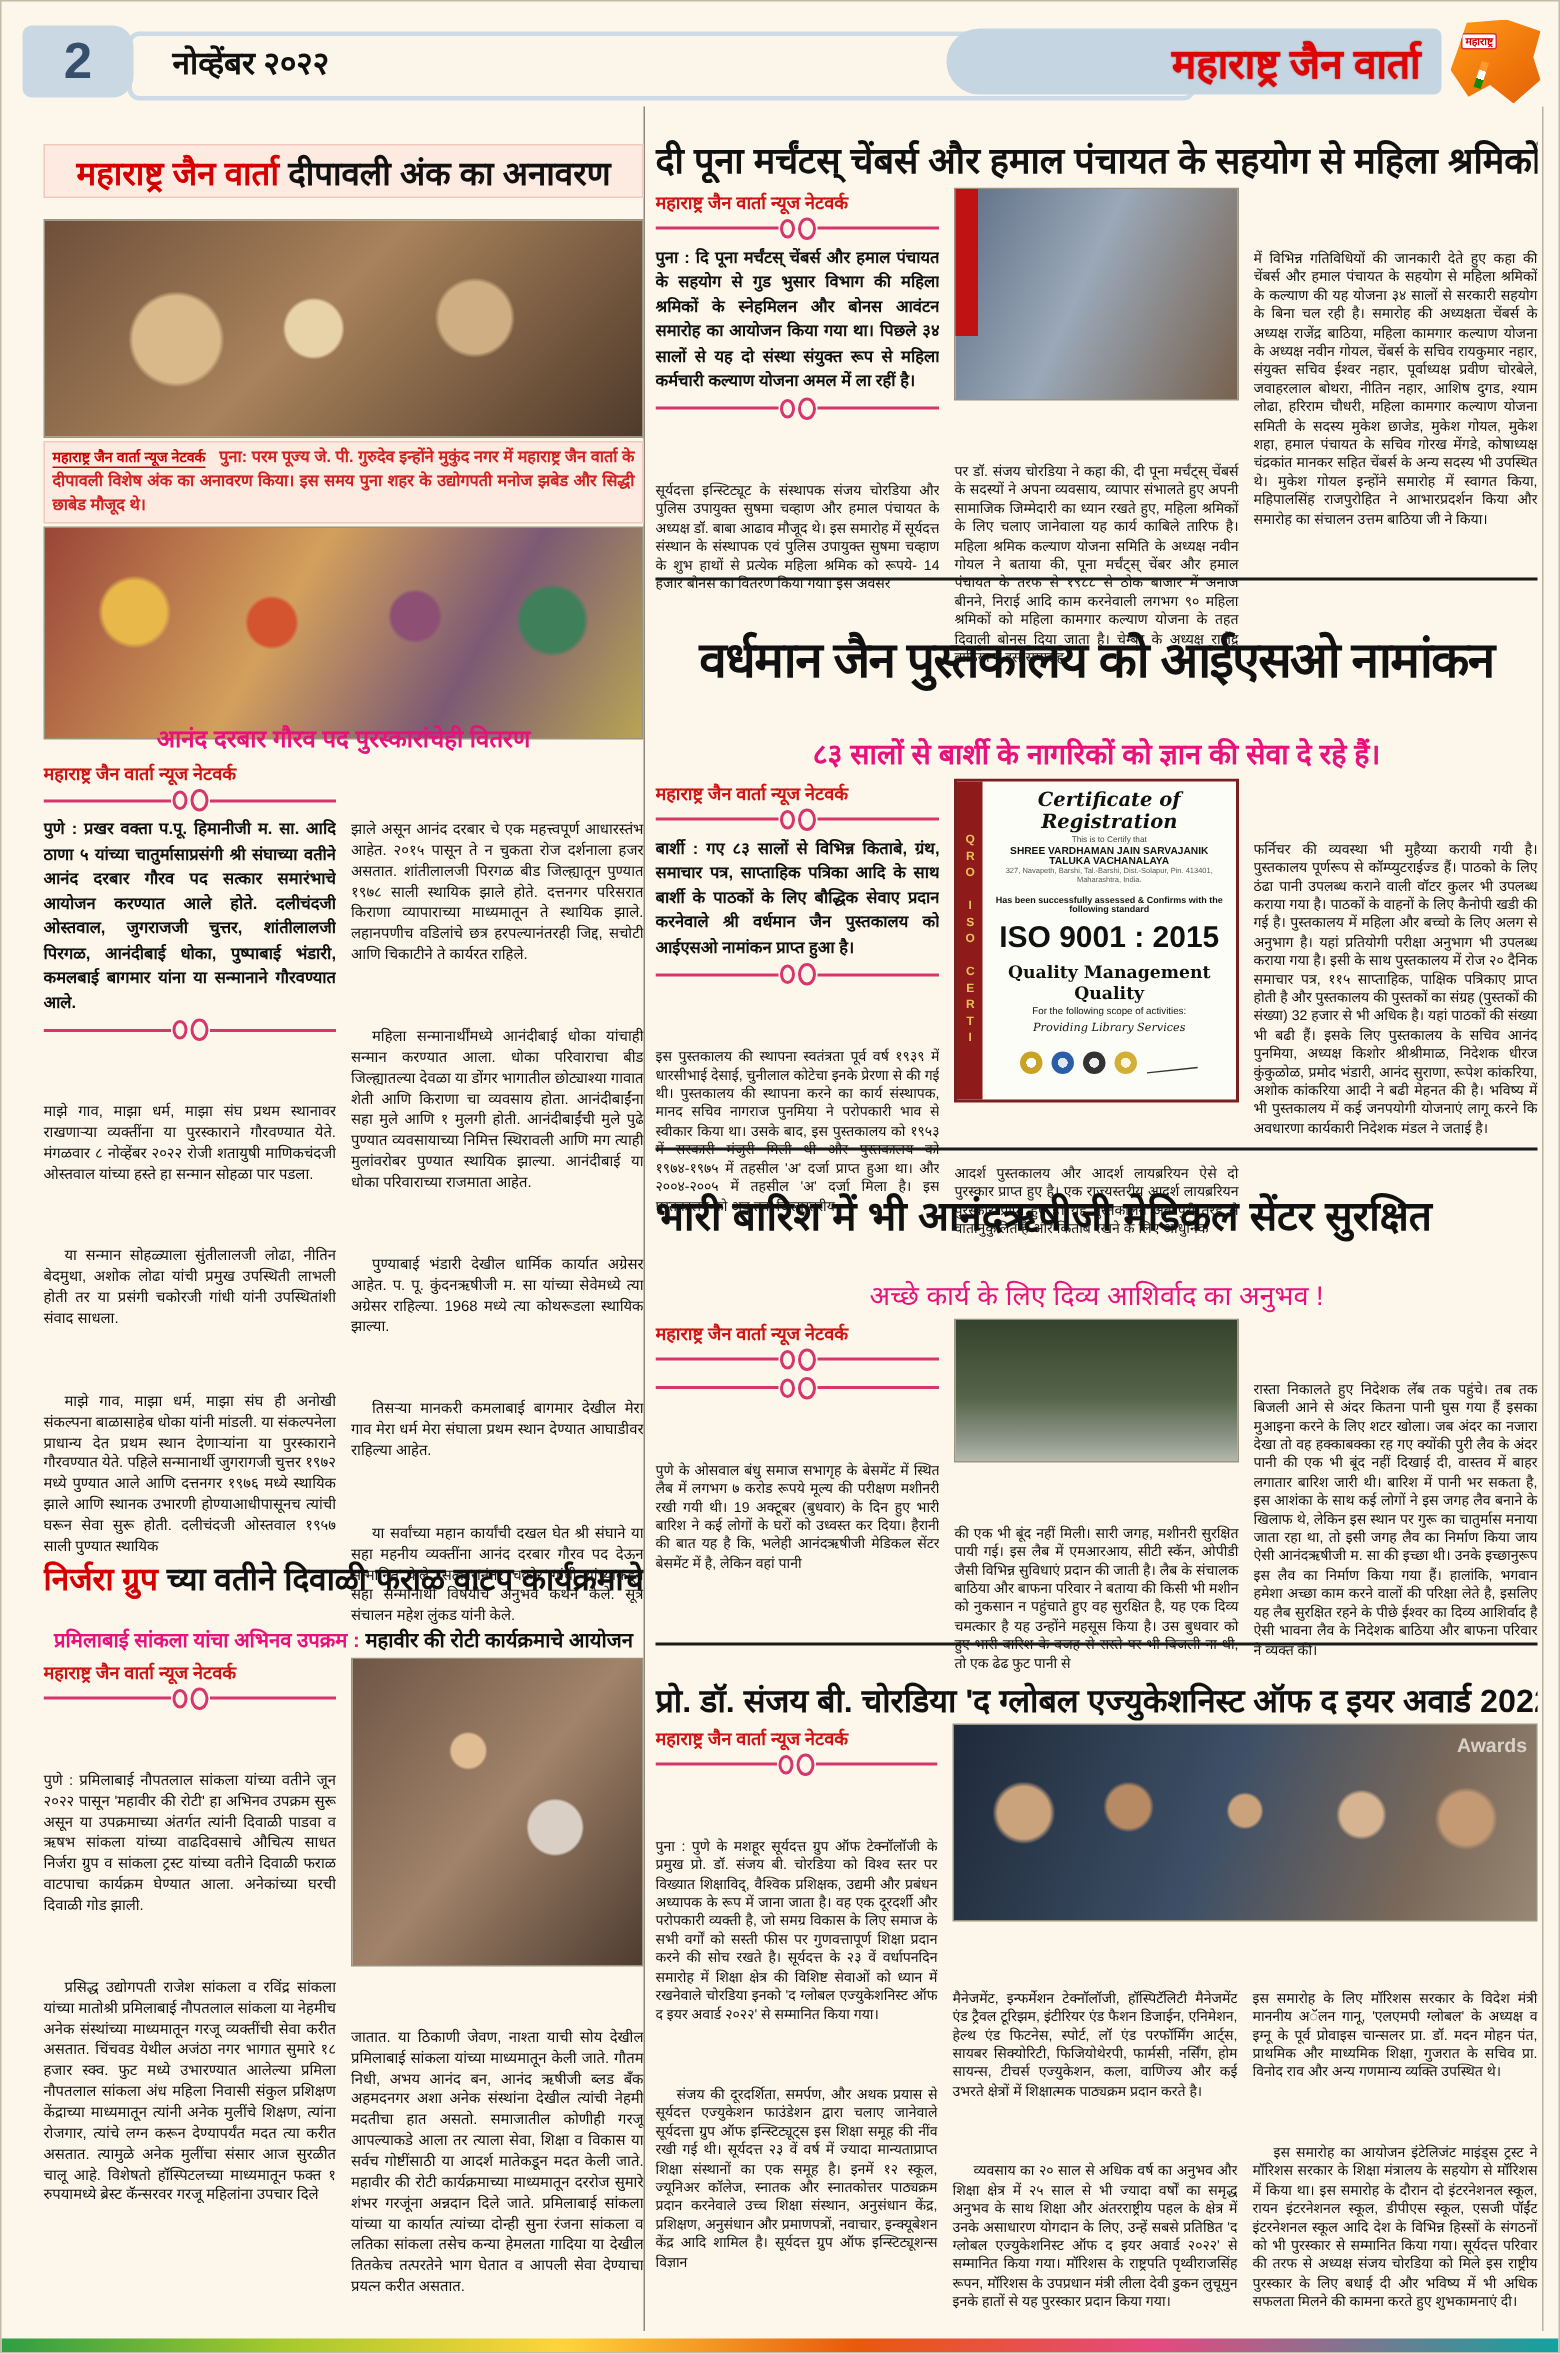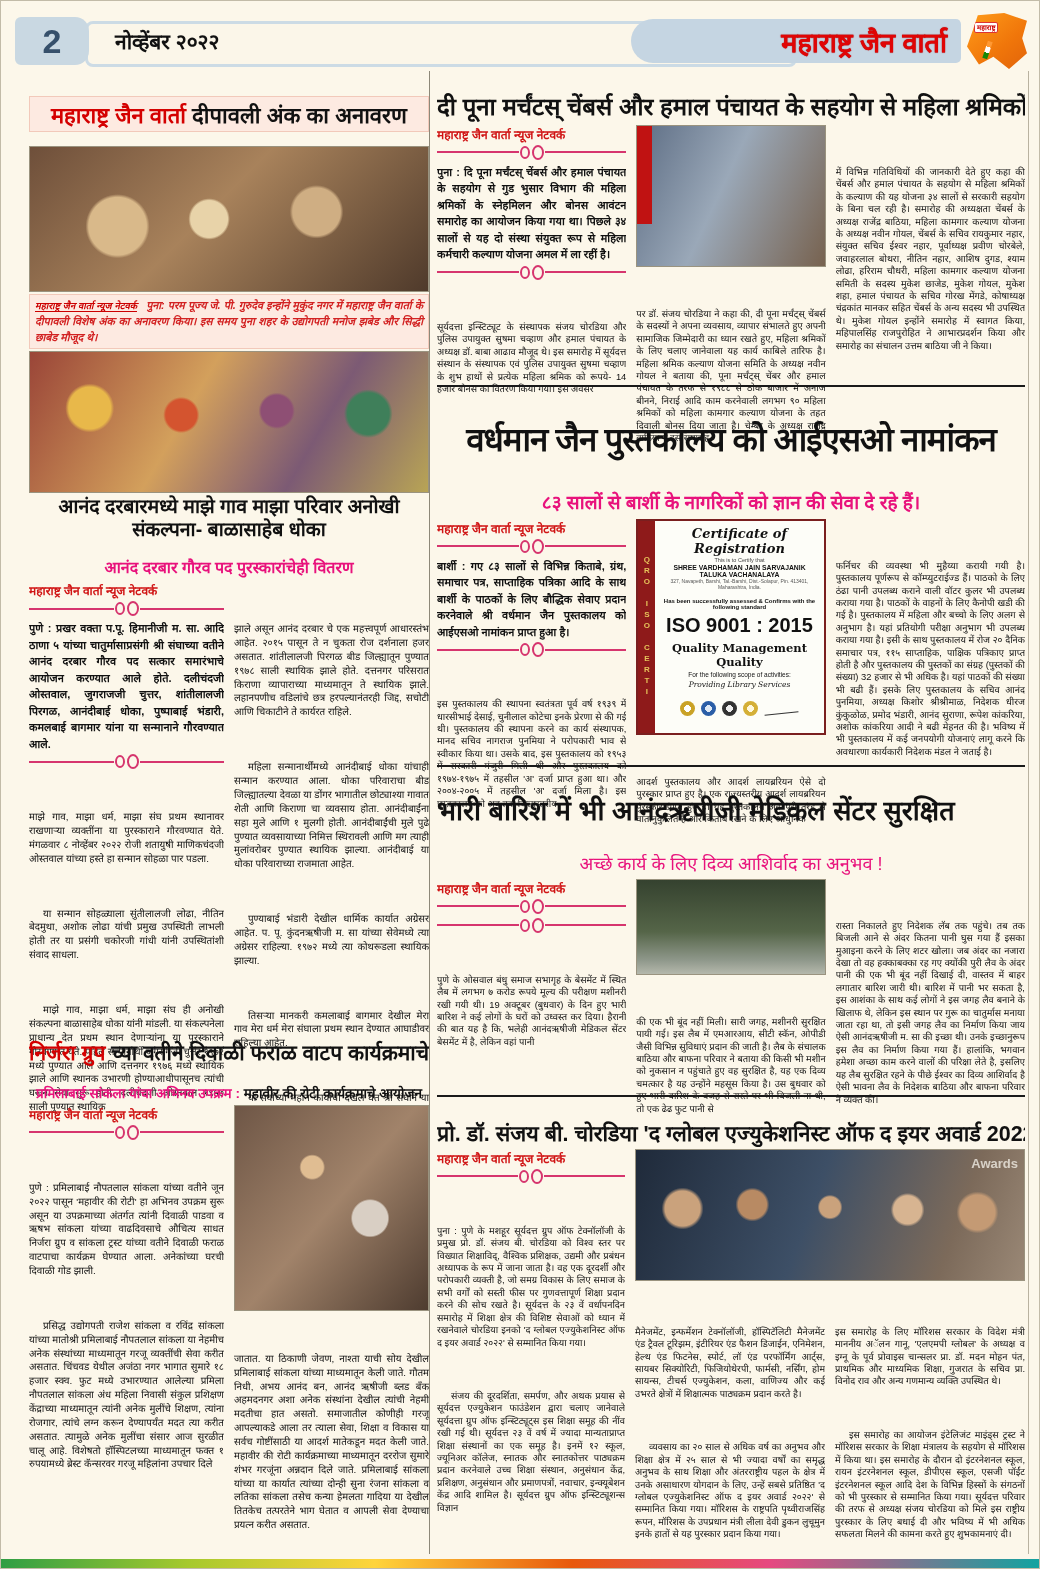--- a/index.html
+++ b/index.html
@@ -76,21 +76,21 @@
      radial-gradient(circle at 70% 46%, #d7b491 0 5%, transparent 6%),
      radial-gradient(circle at 88% 48%, #c49a74 0 5%, transparent 6%),
      linear-gradient(110deg,#1f2a3a,#3d4f66 45%,#7c6a5a 80%,#9a8876);}
   .ph-award .ovl{position:absolute;right:6px;top:6px;color:#e8e3da;font-weight:bold;font-size:13px;opacity:.85;}
   
   .artA{position:absolute;left:28px;top:80px;width:400px;}
   .artA .head{background:#fdeae1;border:1px solid #f2c9ba;padding:2px 3px;text-align:center;
               font-size:22px;font-weight:bold;white-space:nowrap;overflow:hidden;}
   .artA .head .red{color:#d40000;}
   .capbox{background:#fdeae1;border:1px solid #f2c9ba;padding:3px 5px;margin:2px 0;color:#d22222;
-          font-size:10.8px;font-weight:bold;line-height:1.45;text-align:justify;font-style:italic;}
+          font-size:10.8px;font-weight:bold;line-height:1.45;text-align:justify;}
   .capbox .lab{color:#c00;font-size:9.5px;border-bottom:1px solid #c00;margin-right:6px;}
   
   .artB{position:absolute;left:28px;top:478px;width:400px;height:540px;}
   .artB .head{font-size:19.5px;font-weight:bold;text-align:center;line-height:1.15;}
   .artB .sub{font-size:16px;font-weight:bold;color:#e8127c;text-align:center;margin:2px 0 3px;}
   
   .artC{position:absolute;left:28px;top:1020px;width:400px;height:534px;}
   .artC .head{font-size:21px;font-weight:bold;text-align:center;white-space:nowrap;overflow:hidden;}
   .artC .head .red{color:#d40000;}
   .artC .sub{font-size:13.5px;font-weight:bold;text-align:center;margin:3px 0;}
@@ -158,21 +158,20 @@
     <h1 class="head"><span class="red">महाराष्ट्र जैन वार्ता</span><span> दीपावली अंक का अनावरण</span></h1>
     <div class="photo ph-unveil"></div>
     <div class="capbox">
       <span class="lab">महाराष्ट्र जैन वार्ता न्यूज नेटवर्क</span>
       <span>पुना: परम पूज्य जे. पी. गुरुदेव इन्होंने मुकुंद नगर में महाराष्ट्र जैन वार्ता के दीपावली विशेष अंक का अनावरण किया। इस समय पुना शहर के उद्योगपती मनोज झबेड और सिद्धी छाबेड मौजूद थे।</span>
     </div>
     <div class="photo ph-awards"></div>
   </section>
 
   <section class="artB lg">
-    <h2 class="head">आनंद दरबारमध्ये माझे गाव माझा परिवार अनोखी संकल्पना- बाळासाहेब धोका</h2>
     <div class="sub">आनंद दरबार गौरव पद पुरस्कारांचेही वितरण</div>
     <div class="cols2">
       <div class="col">
         <div class="byline">महाराष्ट्र जैन वार्ता न्यूज नेटवर्क</div>
         <div class="orn">
             <span class="r"></span>
             <span class="r big"></span>
           </div>
         <p class="lead">पुणे : प्रखर वक्ता प.पू. हिमानीजी म. सा. आदि ठाणा ५ यांच्या चातुर्मासाप्रसंगी श्री संघाच्या वतीने आनंद दरबार गौरव पद सत्कार समारंभाचे आयोजन करण्यात आले होते. दलीचंदजी ओस्तवाल, जुगराजजी चुत्तर, शांतीलालजी पिरगळ, आनंदीबाई धोका, पुष्पाबाई भंडारी, कमलबाई बागमार यांना या सन्मानाने गौरवण्यात आले.</p>
         <div class="orn">
@@ -182,21 +181,21 @@
         <div class="paras">
             <p>माझे गाव, माझा धर्म, माझा संघ प्रथम स्थानावर राखणाऱ्या व्यक्तींना या पुरस्काराने गौरवण्यात येते. मंगळवार ८ नोव्हेंबर २०२२ रोजी शतायुषी माणिकचंदजी ओस्तवाल यांच्या हस्ते हा सन्मान सोहळा पार पडला.</p>
             <p>या सन्मान सोहळ्याला सुंतीलालजी लोढा, नीतिन बेदमुथा, अशोक लोढा यांची प्रमुख उपस्थिती लाभली होती तर या प्रसंगी चकोरजी गांधी यांनी उपस्थितांशी संवाद साधला.</p>
             <p>माझे गाव, माझा धर्म, माझा संघ ही अनोखी संकल्पना बाळासाहेब धोका यांनी मांडली. या संकल्पनेला प्राधान्य देत प्रथम स्थान देणाऱ्यांना या पुरस्काराने गौरवण्यात येते. पहिले सन्मानार्थी जुगरागजी चुत्तर १९७२ मध्ये पुण्यात आले आणि दत्तनगर १९७६ मध्ये स्थायिक झाले आणि स्थानक उभारणी होण्याआधीपासूनच त्यांची घरून सेवा सुरू होती. दलीचंदजी ओस्तवाल १९५७ साली पुण्यात स्थायिक</p>
           </div>
       </div>
       <div class="col">
         <div class="paras">
             <p>झाले असून आनंद दरबार चे एक महत्त्वपूर्ण आधारस्तंभ आहेत. २०१५ पासून ते न चुकता रोज दर्शनाला हजर असतात. शांतीलालजी पिरगळ बीड जिल्ह्यातून पुण्यात १९७८ साली स्थायिक झाले होते. दत्तनगर परिसरात किराणा व्यापाराच्या माध्यमातून ते स्थायिक झाले. लहानपणीच वडिलांचे छत्र हरपल्यानंतरही जिद्द, सचोटी आणि चिकाटीने ते कार्यरत राहिले.</p>
             <p>महिला सन्मानार्थींमध्ये आनंदीबाई धोका यांचाही सन्मान करण्यात आला. धोका परिवाराचा बीड जिल्ह्यातल्या देवळा या डोंगर भागातील छोट्याश्या गावात शेती आणि किराणा चा व्यवसाय होता. आनंदीबाईंना सहा मुले आणि १ मुलगी होती. आनंदीबाईंची मुले पुढे पुण्यात व्यवसायाच्या निमित्त स्थिरावली आणि मग त्याही मुलांवरोबर पुण्यात स्थायिक झाल्या. आनंदीबाई या धोका परिवाराच्या राजमाता आहेत.</p>
-            <p>पुण्याबाई भंडारी देखील धार्मिक कार्यात अग्रेसर आहेत. प. पू. कुंदनऋषीजी म. सा यांच्या सेवेमध्ये त्या अग्रेसर राहिल्या. १९७२ मध्ये त्या कोथरूडला स्थायिक झाल्या.</p>
+            <p>पुण्याबाई भंडारी देखील धार्मिक कार्यात अग्रेसर आहेत. प. पू. कुंदनऋषीजी म. सा यांच्या सेवेमध्ये त्या अग्रेसर राहिल्या. 1968 मध्ये त्या कोथरूडला स्थायिक झाल्या.</p>
             <p>तिसऱ्या मानकरी कमलाबाई बागमार देखील मेरा गाव मेरा धर्म मेरा संघाला प्रथम स्थान देण्यात आघाडीवर राहिल्या आहेत.</p>
             <p>या सर्वांच्या महान कार्यांची दखल घेत श्री संघाने या सहा महनीय व्यक्तींना आनंद दरबार गौरव पद देऊन सन्मानित केले. सत्कारानंतर चकोर गांधी यांच्याकडून सहा सन्मानार्थी विषयीचे अनुभव कथन केले. सूत्र संचालन महेश लुंकड यांनी केले.</p>
           </div>
       </div>
     </div>
   </section>
 
   <section class="artC lg">
     <h2 class="head"><span class="red">निर्जरा ग्रुप</span><span> च्या वतीने दिवाळी फराळ वाटप कार्यक्रमाचे आयोजन</span></h2>
     <div class="sub"><span class="pink">प्रमिलाबाई सांकला यांचा अभिनव उपक्रम :</span><span> महावीर की रोटी कार्यक्रमाचे आयोजन</span></div>

